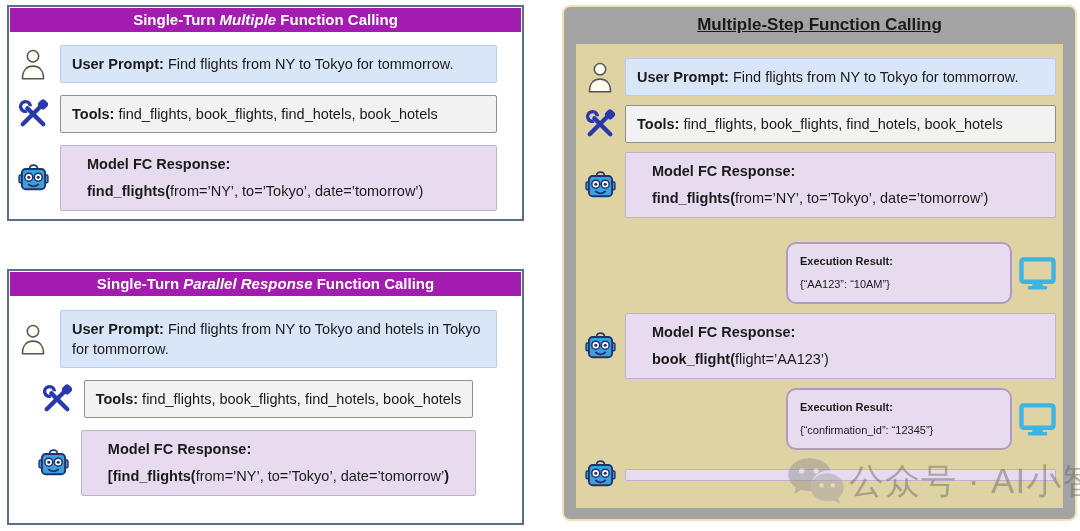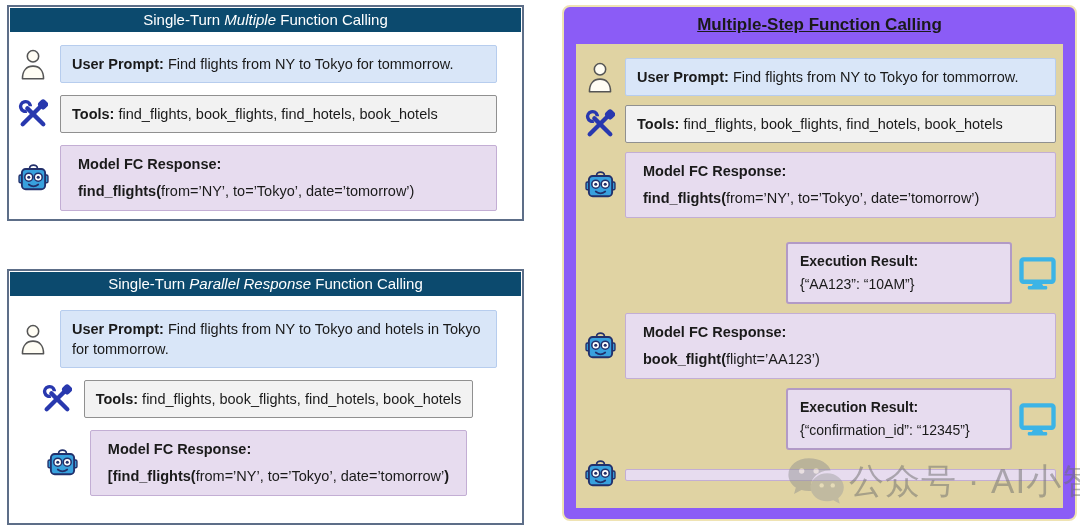--- a/index.html
+++ b/index.html
@@ -3,46 +3,46 @@
 <meta charset="utf-8">
 <style>
   * { margin:0; padding:0; box-sizing:border-box; }
   html,body { width:1080px; height:531px; background:#ffffff;
     font-family:"Liberation Sans", sans-serif; color:#1a1a1a; }
   .canvas { position:absolute; top:0; left:0; width:1080px; height:531px; overflow:hidden; }
 
   
   .panel-lt { position:absolute; left:7px; width:517px; background:#ffffff;
     border:2px solid #5d6e88; }
-  .hdr { margin:1px 1px 0 1px; background:#0c4a6e; color:#ffffff;
-    font-size:15px; font-weight:normal; text-align:center; padding:3px 0 4px 0; }
+  .hdr { margin:1px 1px 0 1px; background:#a21caf; color:#ffffff;
+    font-size:15px; font-weight:bold; text-align:center; padding:3px 0 4px 0; }
   .rows { display:flex; flex-direction:column; gap:12px; padding:13px 25px 0 8px; }
   .row { display:flex; align-items:center; gap:11px; }
   .icn { flex:0 0 32px; display:flex; justify-content:center; align-items:center; }
   .box { flex:1; border-radius:2px; padding:8px 11px; font-size:14.5px; line-height:20px; }
   .blue { background:#d9e6f8; border:1px solid #b7cdee; }
   .grey { background:#f2f2f2; border:1px solid #909090; }
   .purp { background:#e7dcef; border:1px solid #c3aed4; }
-  .code-box { line-height:27px; padding:5px 17px; }
+  .code-box { line-height:27px; padding:5px 26px; }
   .bt { font-weight:bold; }
   .indent { padding-left:5px; }
 
   
   .panel3 { position:absolute; left:562px; top:5px; width:515px; height:516px;
-    background:#8b5cf6; border:2px solid #efe3b3; border-radius:8px; }
+    background:#a3a3a3; border:2px solid #efe3b3; border-radius:8px; }
   .p3-title { text-align:center; margin-top:8px; font-size:17px; font-weight:bold; }
   .p3-title span { text-decoration:underline; }
   .p3-inner { position:absolute; left:12px; right:12px; top:37px; bottom:11px;
     background:#e0d3a3; display:flex; flex-direction:column; gap:9px; padding:14px 7px 0 7px; }
   .p3-row { display:flex; align-items:center; gap:8px; }
   .p3-row .icn { flex:0 0 34px; }
   .p3-row .box { flex:1; }
   .exec-row { display:flex; align-items:center; justify-content:flex-end; gap:7px; }
-  .exec-box { width:226px; background:#e7dcef; border:2px solid #b29ac6; border-radius:3px;
-    padding:6px 12px; font-size:14px; line-height:23px; }
+  .exec-box { width:226px; background:#e7dcef; border:2px solid #b29ac6; border-radius:10px;
+    padding:6px 12px; font-size:11px; line-height:23px; }
   .mt { margin-top:15px; }
 
   
   .wm { position:absolute; left:786px; top:456px; display:flex; align-items:center;
     gap:5px; pointer-events:none; }
   .wm-icon { opacity:.45; }
   .wm-text { font-size:35px; color:#6e6e6e; opacity:.5; white-space:nowrap; letter-spacing:1px; }
 
   svg { display:block; }
   .defs { position:absolute; width:0; height:0; }

